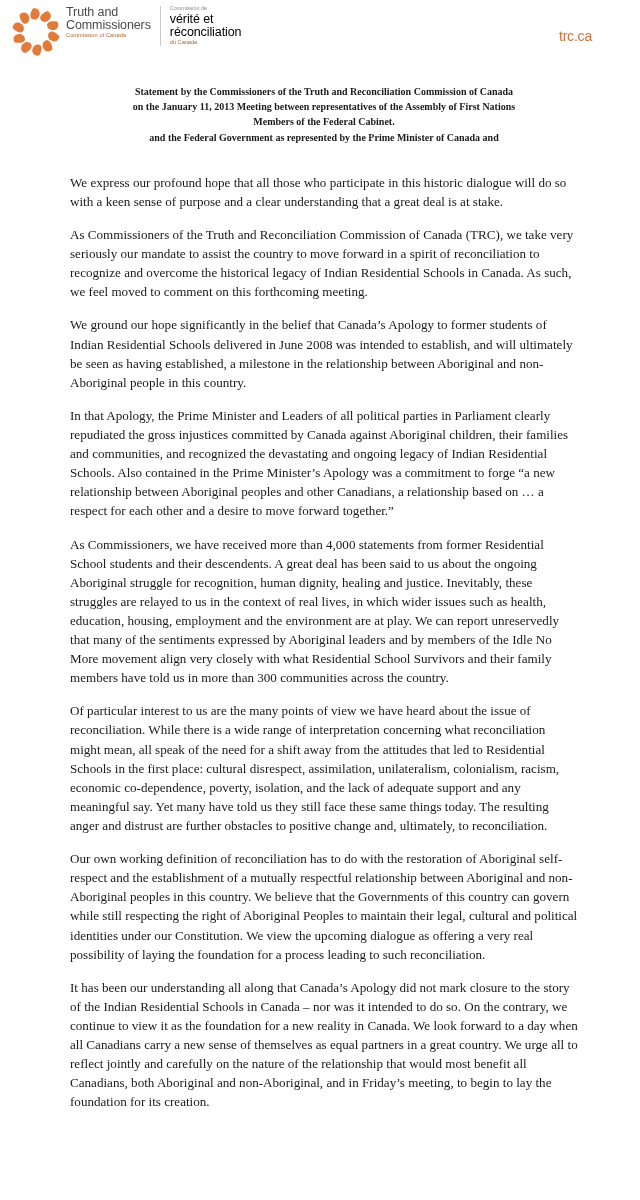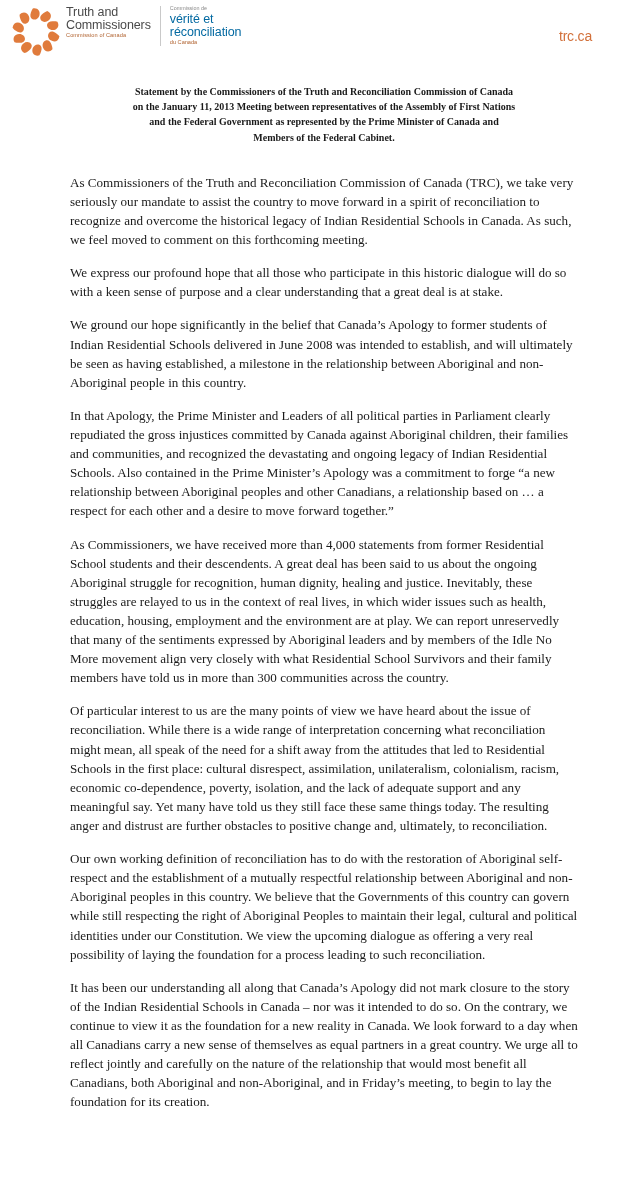--- a/index.html
+++ b/index.html
@@ -66,21 +66,21 @@
     font-family: "Liberation Sans", sans-serif;
     font-size: 5.4px;
     color: #8a8a8a;
     display: block;
     margin-bottom: 2px;
   }
   .logo-text-fr .f1,
   .logo-text-fr .f2 {
     font-family: "Liberation Sans", sans-serif;
     font-size: 12.5px;
-    color: #0369a1;
+    color: #000000;
     letter-spacing: -0.1px;
     display: block;
   }
   .logo-text-fr .f3 {
     font-family: "Liberation Sans", sans-serif;
     font-size: 5.6px;
     color: #b0622f;
     display: block;
     margin-top: 2px;
   }
@@ -185,27 +185,27 @@
   </div>
 
   <a class="site-link" href="#">trc.ca</a>
 </div>
 
 <div class="doc">
 
   <div class="doc-title">
     <span class="tl">Statement by the Commissioners of the Truth and Reconciliation Commission of Canada</span>
     <span class="tl">on the January 11, 2013 Meeting between representatives of the Assembly of First Nations</span>
+    <span class="tl">Members of the Federal Cabinet.</span>
     <span class="tl">and the Federal Government as represented by the Prime Minister of Canada and</span>
-    <span class="tl">Members of the Federal Cabinet.</span>
   </div>
 
   <div class="body-copy">
+    <p class="para">We express our profound hope that all those who participate in this historic dialogue will do so with a keen sense of purpose and a clear understanding that a great deal is at stake.</p>
     <p class="para">As Commissioners of the Truth and Reconciliation Commission of Canada (TRC), we take very seriously our mandate to assist the country to move forward in a spirit of reconciliation to recognize and overcome the historical legacy of Indian Residential Schools in Canada. As such, we feel moved to comment on this forthcoming meeting.</p>
-    <p class="para">We express our profound hope that all those who participate in this historic dialogue will do so with a keen sense of purpose and a clear understanding that a great deal is at stake.</p>
     <p class="para">We ground our hope significantly in the belief that Canada’s Apology to former students of Indian Residential Schools delivered in June 2008 was intended to establish, and will ultimately be seen as having established, a milestone in the relationship between Aboriginal and non-Aboriginal people in this country.</p>
     <p class="para">In that Apology, the Prime Minister and Leaders of all political parties in Parliament clearly repudiated the gross injustices committed by Canada against Aboriginal children, their families and communities, and recognized the devastating and ongoing legacy of Indian Residential Schools. Also contained in the Prime Minister’s Apology was a commitment to forge “a new relationship between Aboriginal peoples and other Canadians, a relationship based on … a respect for each other and a desire to move forward together.”</p>
     <p class="para">As Commissioners, we have received more than 4,000 statements from former Residential School students and their descendents. A great deal has been said to us about the ongoing Aboriginal struggle for recognition, human dignity, healing and justice. Inevitably, these struggles are relayed to us in the context of real lives, in which wider issues such as health, education, housing, employment and the environment are at play. We can report unreservedly that many of the sentiments expressed by Aboriginal leaders and by members of the Idle No More movement align very closely with what Residential School Survivors and their family members have told us in more than 300 communities across the country.</p>
     <p class="para">Of particular interest to us are the many points of view we have heard about the issue of reconciliation. While there is a wide range of interpretation concerning what reconciliation might mean, all speak of the need for a shift away from the attitudes that led to Residential Schools in the first place: cultural disrespect, assimilation, unilateralism, colonialism, racism, economic co-dependence, poverty, isolation, and the lack of adequate support and any meaningful say. Yet many have told us they still face these same things today. The resulting anger and distrust are further obstacles to positive change and, ultimately, to reconciliation.</p>
     <p class="para">Our own working definition of reconciliation has to do with the restoration of Aboriginal self-respect and the establishment of a mutually respectful relationship between Aboriginal and non-Aboriginal peoples in this country. We believe that the Governments of this country can govern while still respecting the right of Aboriginal Peoples to maintain their legal, cultural and political identities under our Constitution. We view the upcoming dialogue as offering a very real possibility of laying the foundation for a process leading to such reconciliation.</p>
     <p class="para">It has been our understanding all along that Canada’s Apology did not mark closure to the story of the Indian Residential Schools in Canada – nor was it intended to do so. On the contrary, we continue to view it as the foundation for a new reality in Canada. We look forward to a day when all Canadians carry a new sense of themselves as equal partners in a great country. We urge all to reflect jointly and carefully on the nature of the relationship that would most benefit all Canadians, both Aboriginal and non-Aboriginal, and in Friday’s meeting, to begin to lay the foundation for its creation.</p>
   </div>
 
 </div>
 

